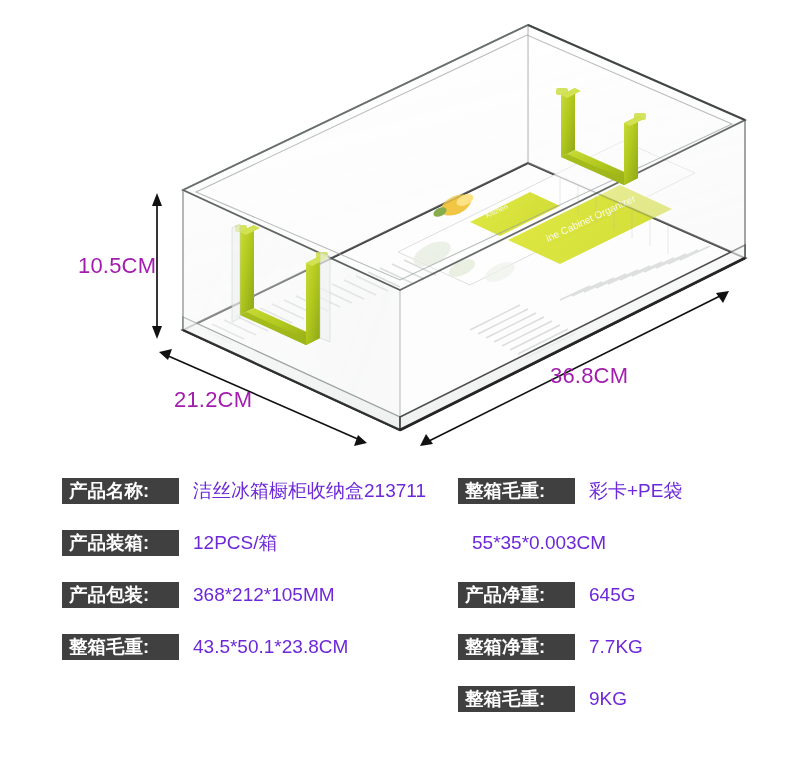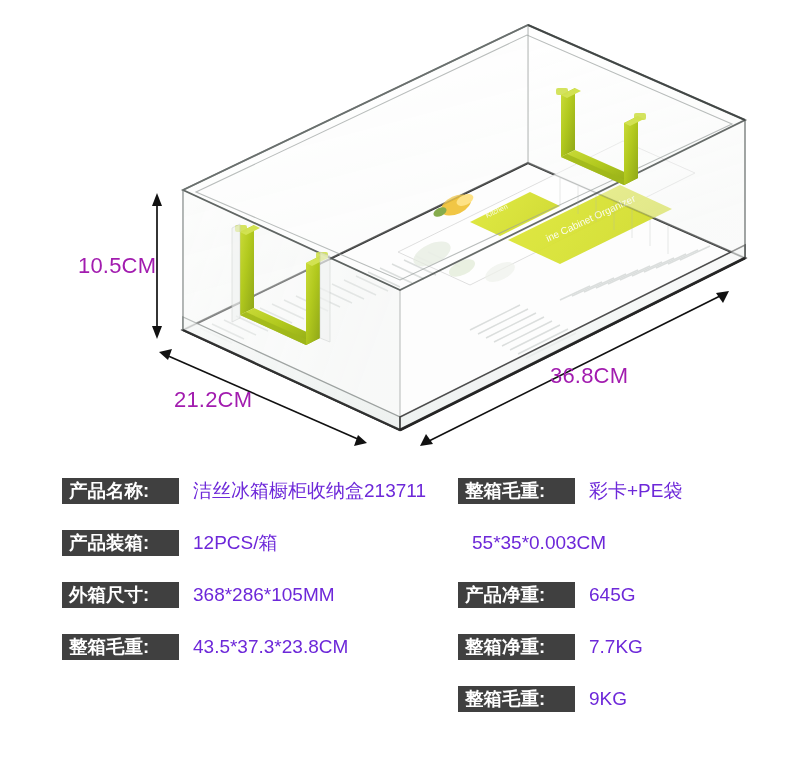--- a/index.html
+++ b/index.html
@@ -295,26 +295,26 @@
   <div class="spec-col" id="spec-col-left">
     <div class="spec-row">
       <span class="spec-chip">产品名称:</span>
       <span class="spec-value">洁丝冰箱橱柜收纳盒213711</span>
     </div>
     <div class="spec-row">
       <span class="spec-chip">产品装箱:</span>
       <span class="spec-value">12PCS/箱</span>
     </div>
     <div class="spec-row">
-      <span class="spec-chip">外箱尺寸:</span>
-      <span class="spec-value">368*286*105MM</span>
+      <span class="spec-chip">产品包装:</span>
+      <span class="spec-value">368*212*105MM</span>
     </div>
     <div class="spec-row">
       <span class="spec-chip">整箱毛重:</span>
-      <span class="spec-value">43.5*37.3*23.8CM</span>
+      <span class="spec-value">43.5*50.1*23.8CM</span>
     </div>
   </div>
 
   <div class="spec-col" id="spec-col-right">
     <div class="spec-row">
       <span class="spec-chip">整箱毛重:</span>
       <span class="spec-value">彩卡+PE袋</span>
     </div>
     <div class="spec-row">
       <span class="spec-value">55*35*0.003CM</span>

